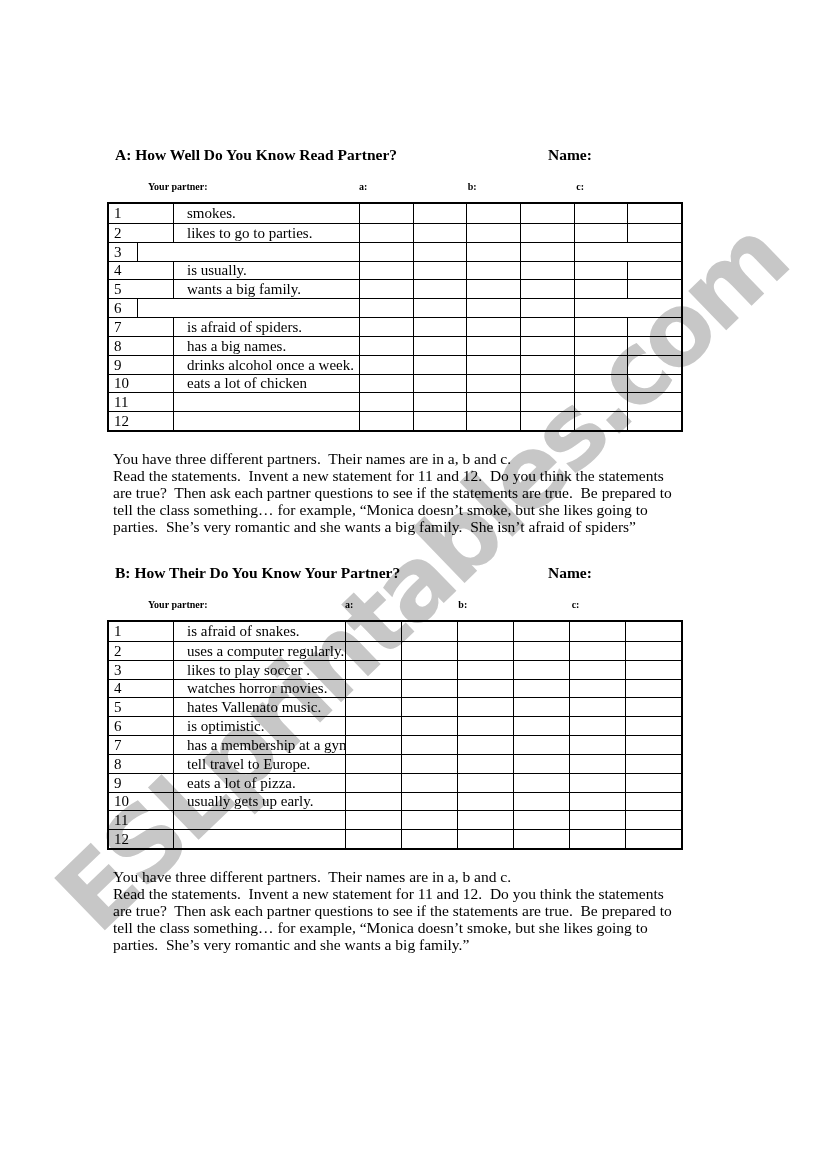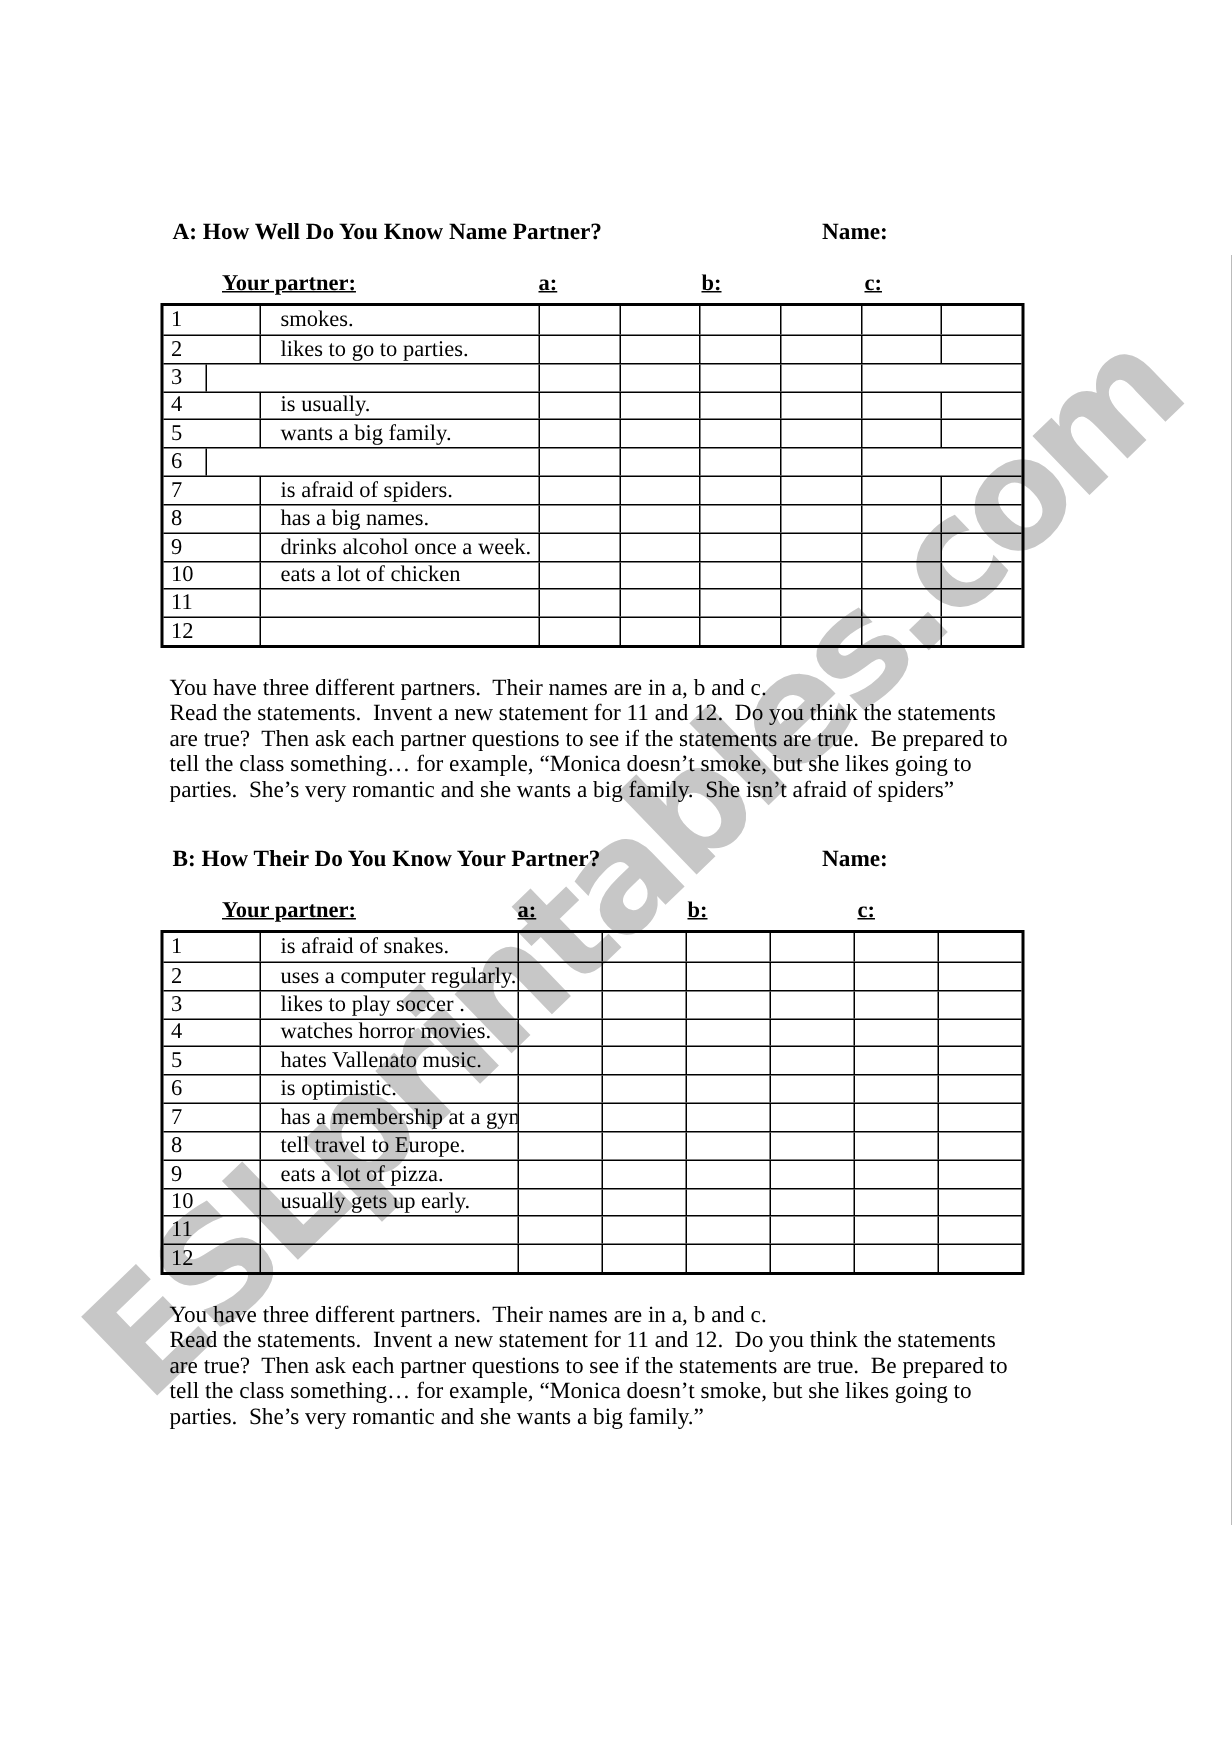--- a/index.html
+++ b/index.html
@@ -10,21 +10,21 @@
   }
   .watermark {
     position:absolute; left:421px; top:577px; z-index:0;
     transform:translate(-50%,-50%) rotate(-44deg);
     font-family:"DejaVu Sans","Liberation Sans",sans-serif;
     font-weight:bold; font-size:100px; letter-spacing:-5px;
     color:#c7c7c7; white-space:nowrap; user-select:none;
   }
   .abs { position:absolute; z-index:1; }
   .ttl { font-weight:bold; font-size:15.5px; white-space:nowrap; }
-  .hdr { display:grid; font-weight:bold; font-size:15px;text-decoration:underline; }
+  .hdr { display:grid; font-weight:bold; font-size:10px; }
   .hdr .ph { padding-left:13px; }
   .hdr .cl { padding-left:2px; }
   .gridA { grid-template-columns:28px 222px repeat(6,1fr); }
   .gridB { grid-template-columns:28px 208px repeat(6,1fr); }
   .wtable {
     display:grid; grid-template-rows:repeat(12,1fr);
     border:2px solid #000; box-sizing:border-box; height:230px;
   }
   .trow { display:grid; }
   .trow + .trow { border-top:1px solid #000; }
@@ -37,21 +37,21 @@
   .c.stmt { padding-left:13px;margin-left:36px; }
   .para { font-size:15.5px; line-height:17px; white-space:pre-wrap; width:660px; }
 </style>
 </head>
 <body>
 
 <div class="page">
 
   <div class="watermark">ESLprintables.com</div>
 
-  <div class="abs ttl" style="left:115px; top:146px;">A: How Well Do You Know Name Partner?</div>
+  <div class="abs ttl" style="left:115px; top:146px;">A: How Well Do You Know Read Partner?</div>
   <div class="abs ttl" style="left:548px; top:146px;">Name:</div>
 
   <div class="abs hdr gridA" style="left:107px; top:181px; width:576px;">
     <div></div>
     <div class="ph">Your partner:</div>
     <div class="cl">a:</div>
     <div></div>
     <div class="cl">b:</div>
     <div></div>
     <div class="cl">c:</div>

